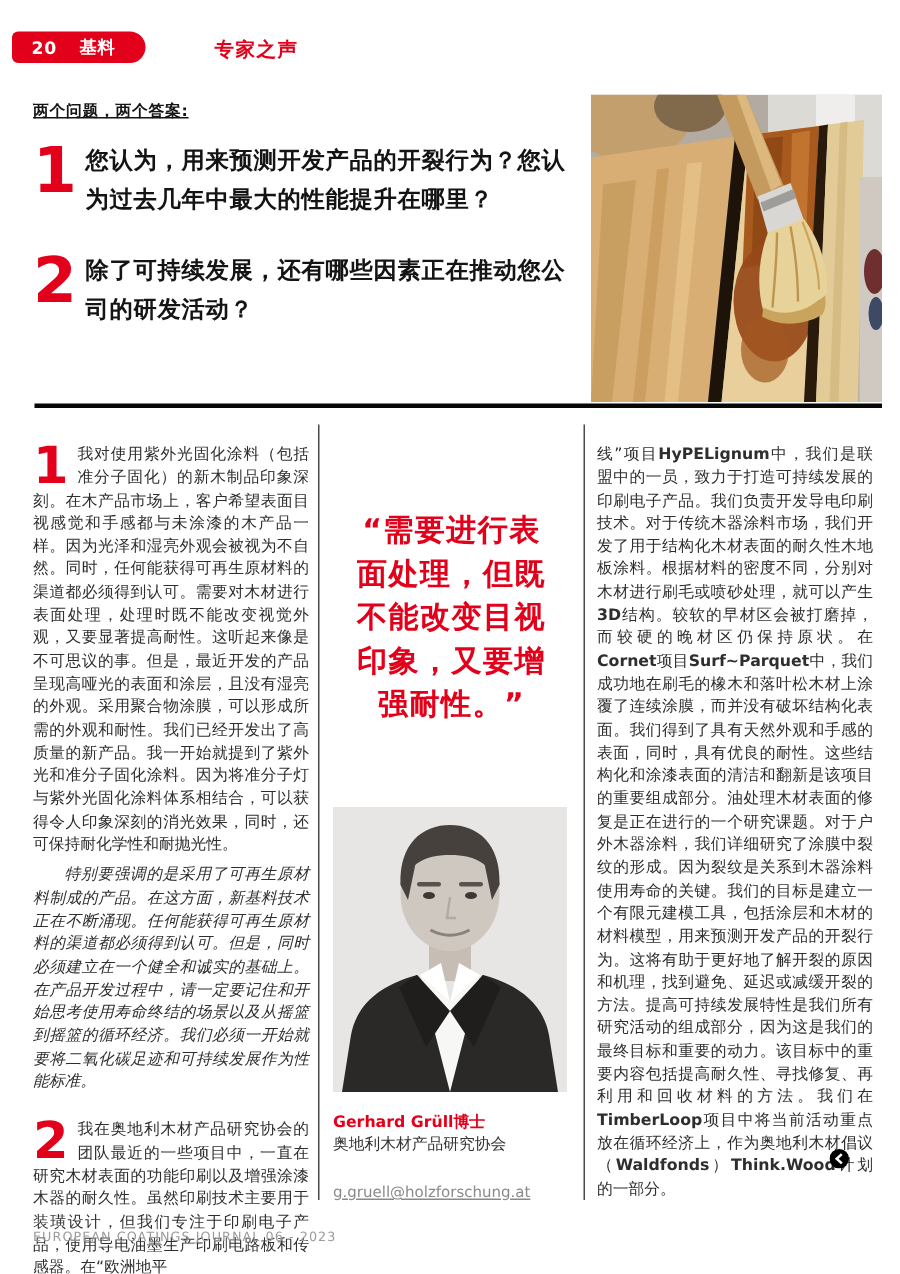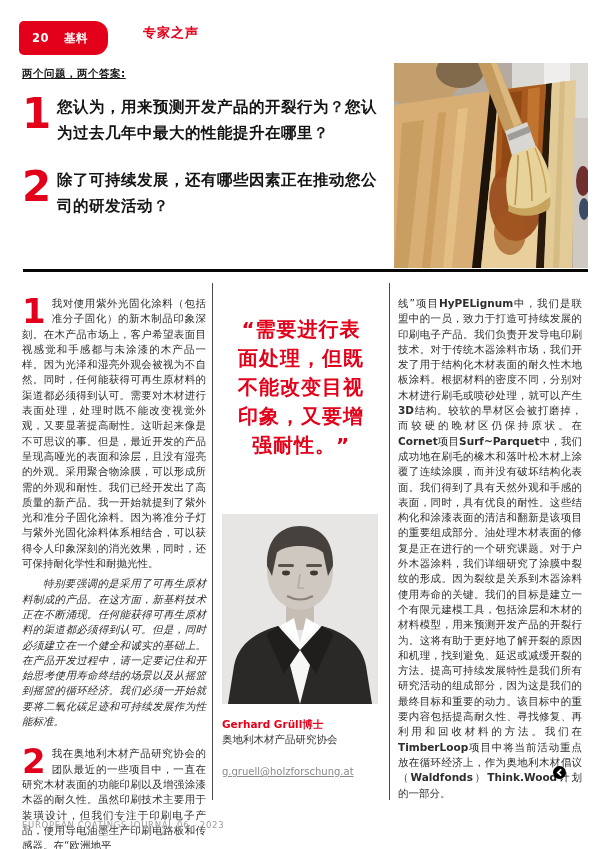--- a/index.html
+++ b/index.html
@@ -5,21 +5,21 @@
   html,body{margin:0;padding:0;}
   body{
     width:600px;height:849px;position:relative;background:#ffffff;
     font-family:"DejaVu Sans","Liberation Sans",sans-serif;
     -webkit-font-smoothing:antialiased;overflow:hidden;
   }
   .page{position:absolute;inset:0;background:#fff;}
 
   
   .header-tab{
-    position:absolute;left:19px;top:21px;height:34px;
+    position:absolute;left:8px;top:21px;height:21px;
     background:#e2001a;border-radius:5px 13px 13px 5px;
     color:#fff;display:flex;align-items:center;
     padding:0 20px 0 13px;gap:15px;
     font-size:11.5px;font-weight:700;letter-spacing:0.5px;
   }
   .header-tag{
     position:absolute;left:143px;top:24px;
     color:#e2001a;font-size:13px;font-weight:700;letter-spacing:1px;
   }
 
@@ -46,21 +46,21 @@
   .col1{left:22px;}
   .col3{left:398px;}
   .body-para{font-size:10.5px;line-height:15.3px;color:#2e2e2e;text-align:justify;margin:0;}
   .body-para.indent{text-indent:2em;margin-top:5px;font-style:italic;}
   .body-para.gap{margin-top:17px;}
   .dropcap{float:left;font-size:34px;line-height:29px;font-weight:700;color:#e2001a;margin:1px 6px 0 0;}
   .seg-bold{font-weight:700;margin-top:45px;}
 
   
   .col2{position:absolute;left:222px;top:283px;width:158px;}
-  .pullquote{margin-top:32px;color:#e2001a;font-size:20px;line-height:29px;font-weight:700;text-align:center;letter-spacing:1px;}
+  .pullquote{margin-top:56px;color:#e2001a;font-size:20px;line-height:29px;font-weight:700;text-align:center;letter-spacing:1px;}
   .portrait{margin-top:54px;width:156px;height:190px;overflow:hidden;}
   .caption{margin-top:13px;font-size:10.5px;line-height:14.5px;color:#333;}
   .cap-name{color:#e2001a;font-weight:700;}
   .cap-email{color:#8a8a8a;font-size:10px;text-decoration:underline;display:inline-block;margin-top:19px;}
 
   
   .endmark{position:absolute;left:553px;top:764px;width:13px;height:13px;}
 
   .footer{position:absolute;left:22px;top:820px;font-size:8.5px;color:#9b9b9b;letter-spacing:0.7px;}
 </style>

